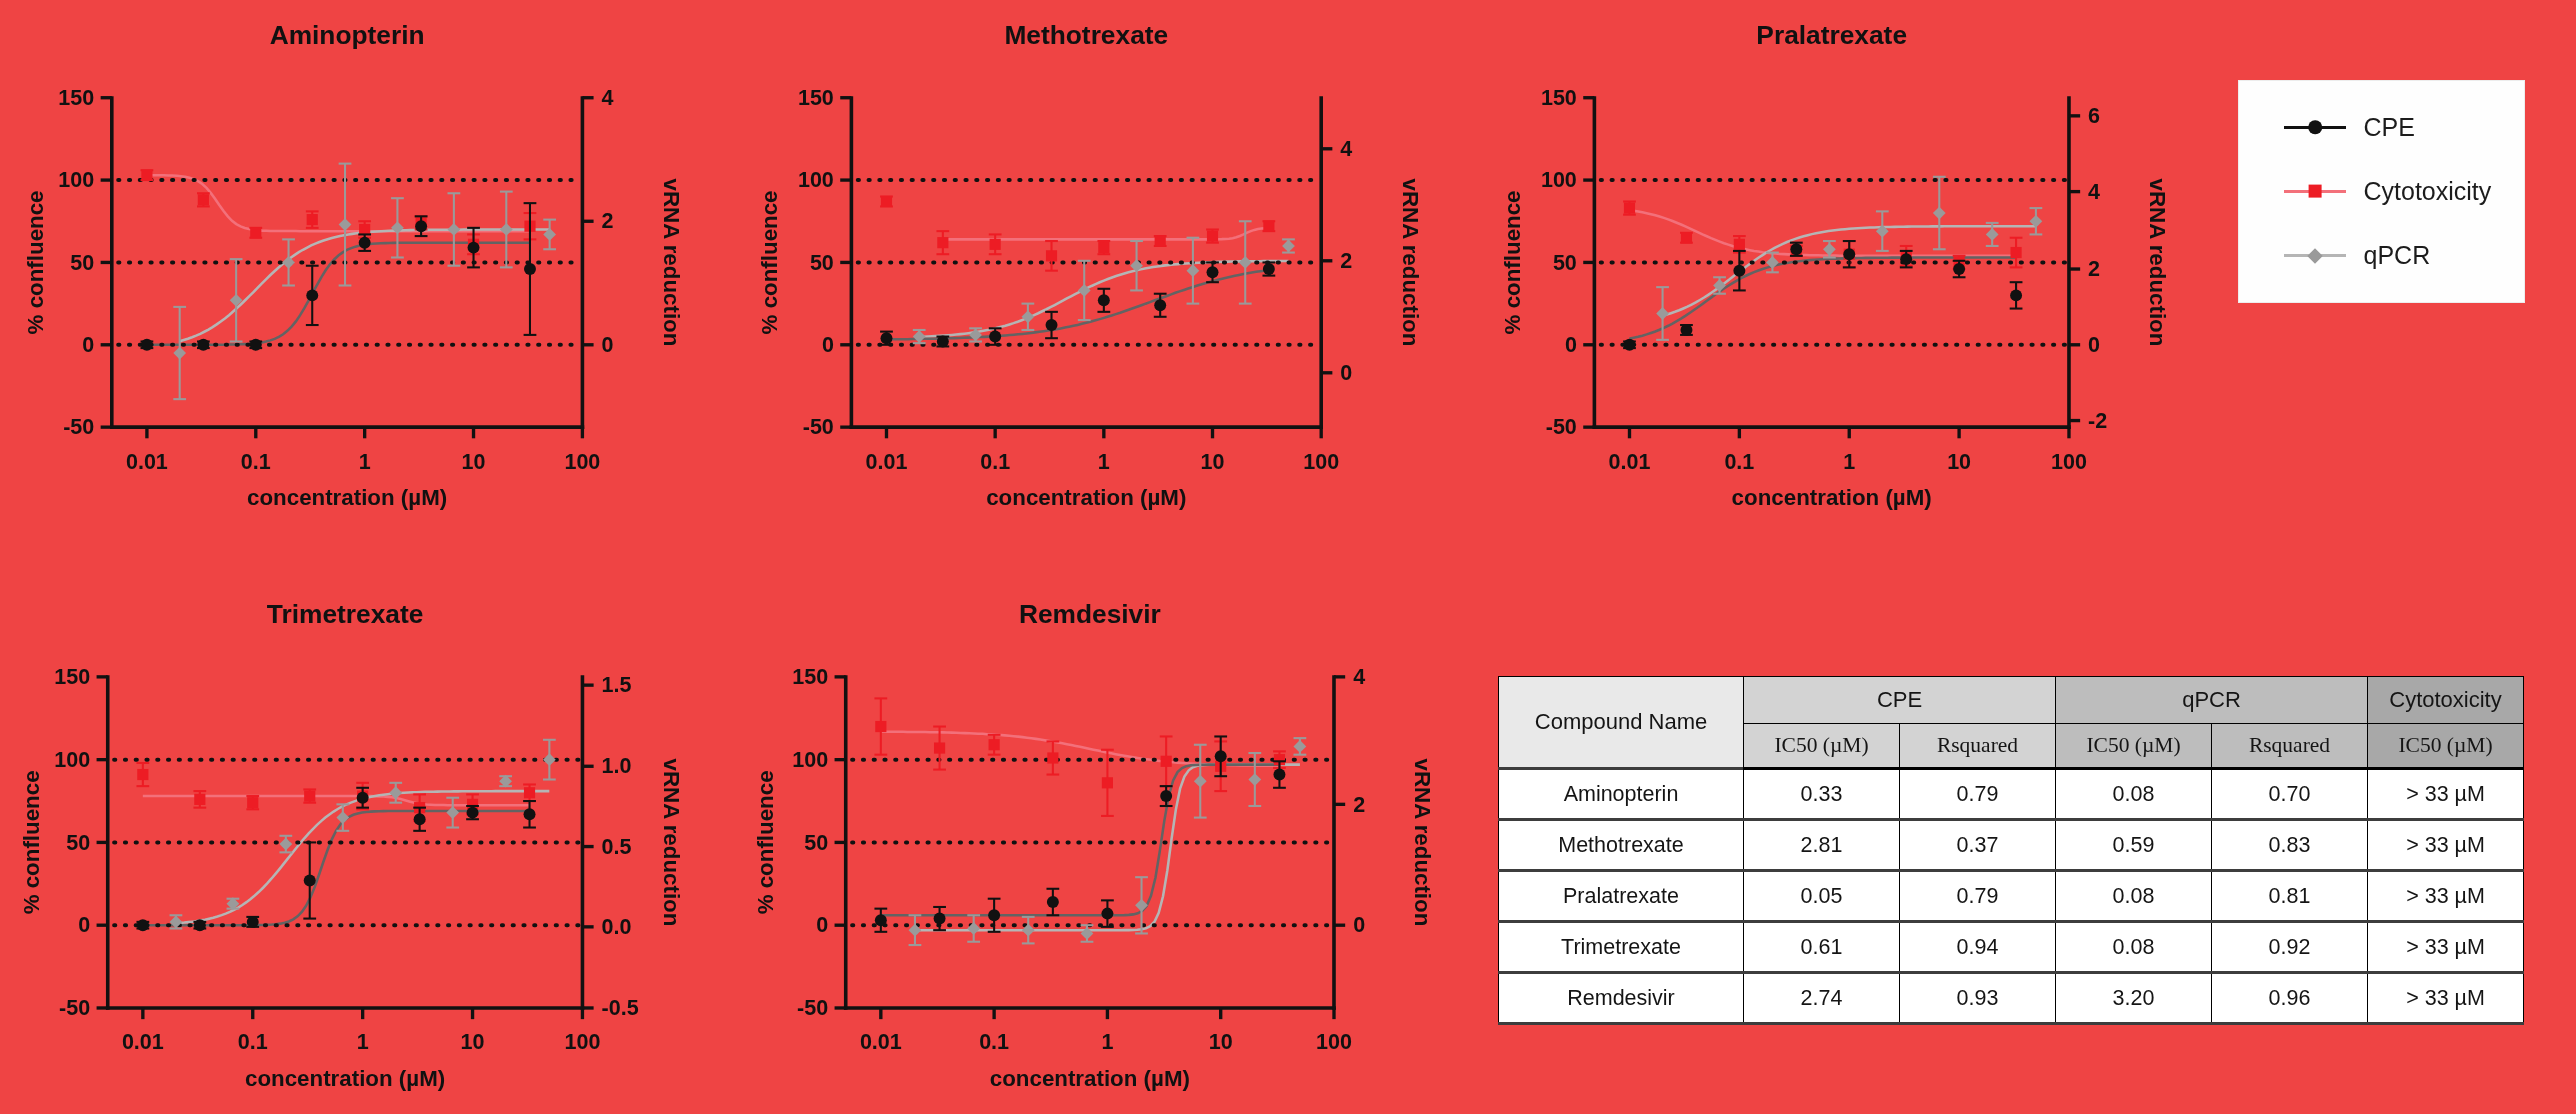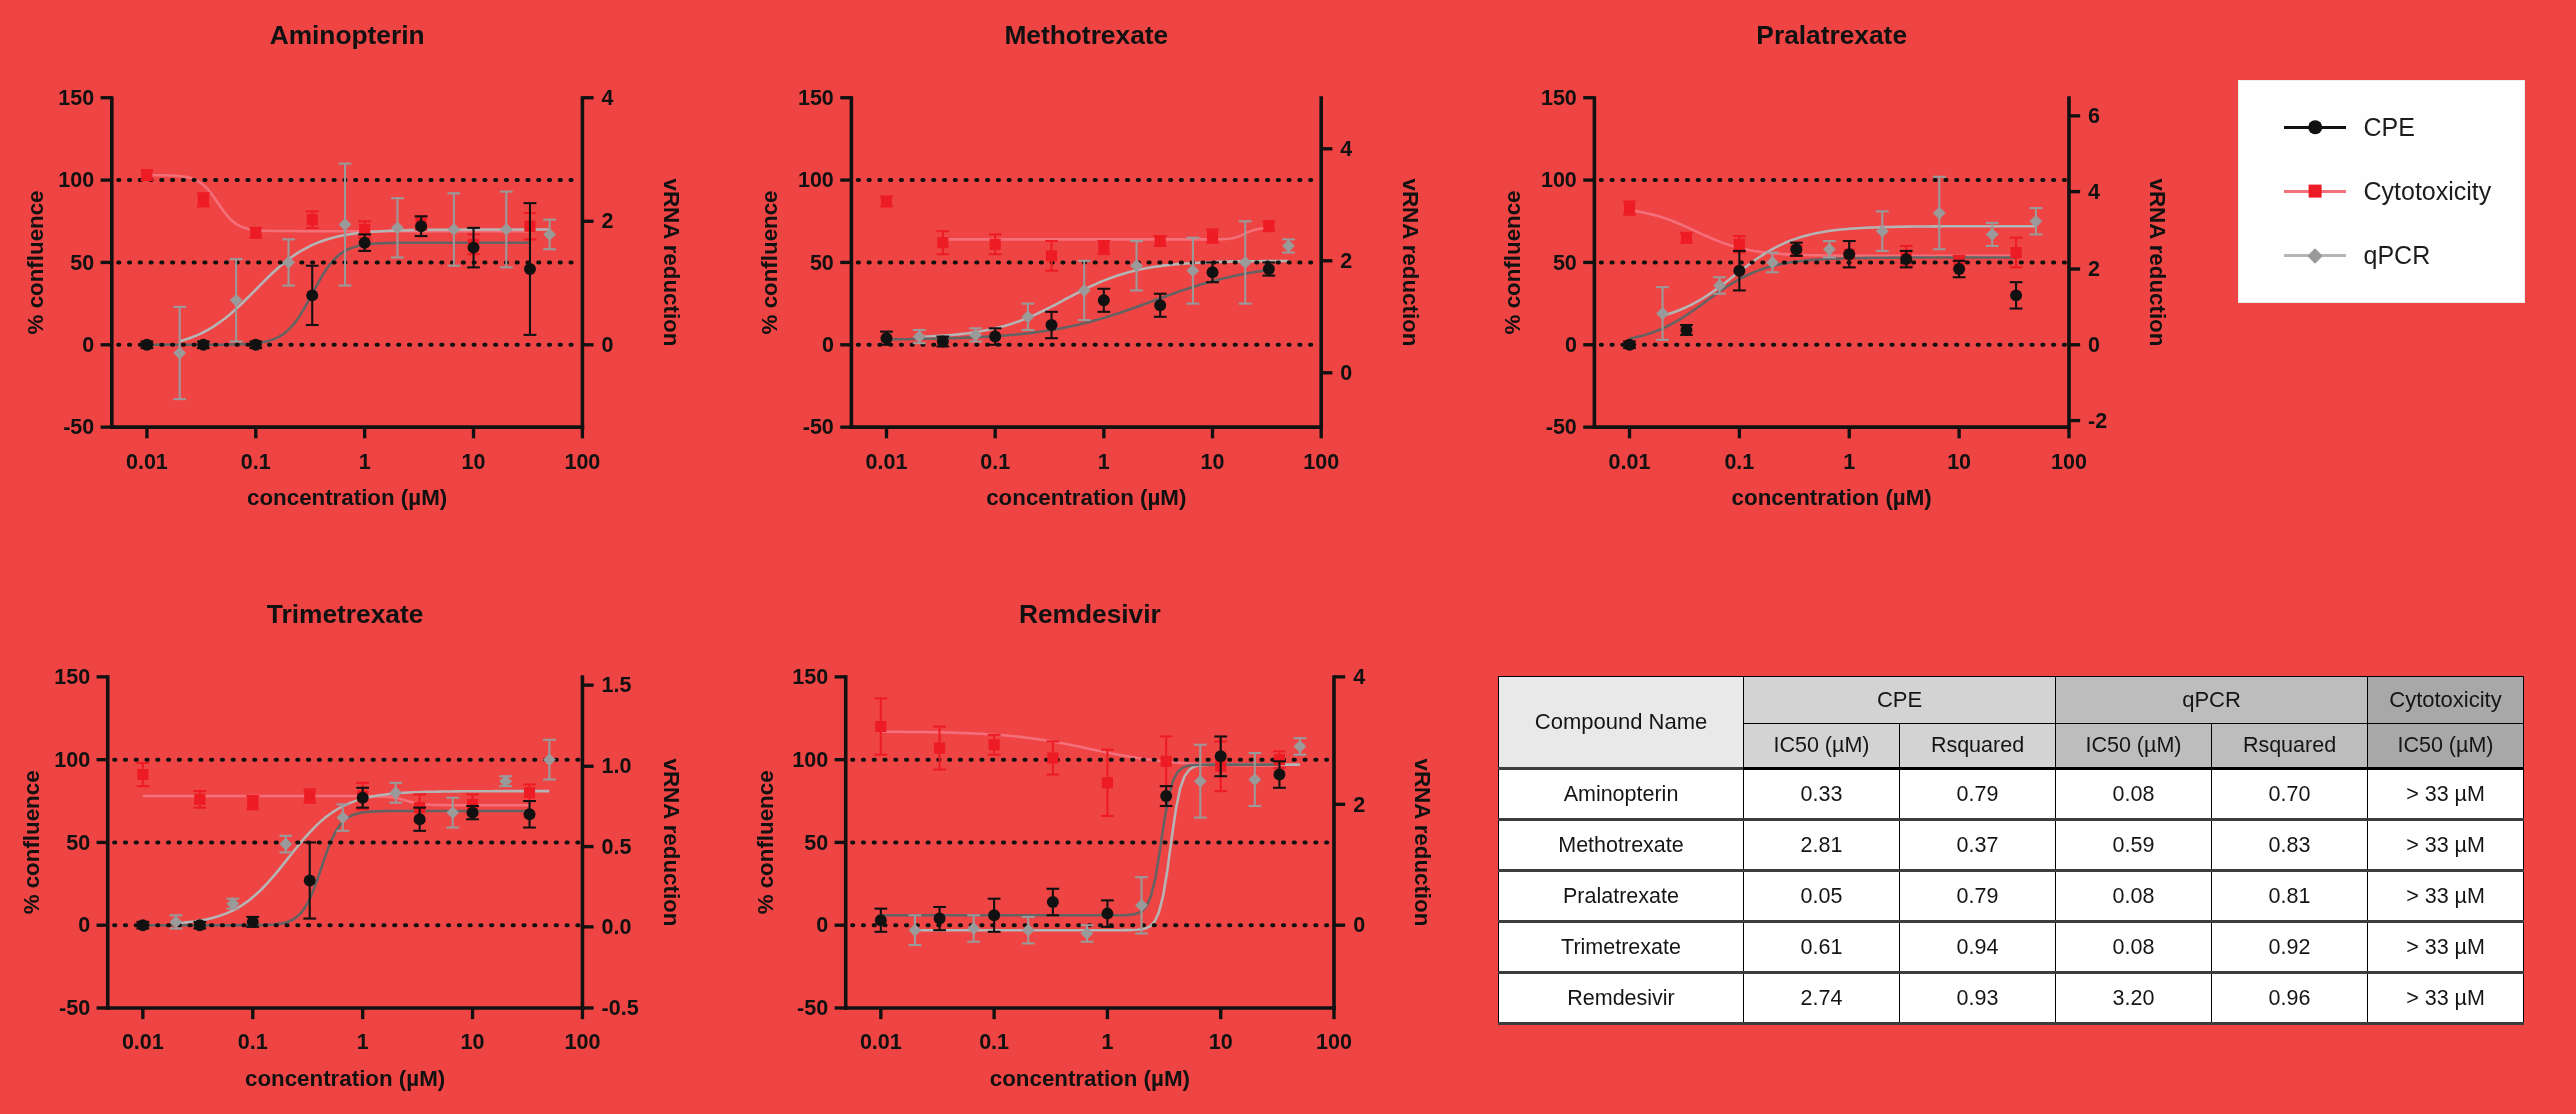--- a/index.html
+++ b/index.html
@@ -22,21 +22,21 @@
   .lg-marker.square{width:12.8px;height:12.8px;background:#ed1c24;}
   .lg-marker.diamond{width:11px;height:11px;background:#9a9a9a;transform:translate(-50%,-50%) rotate(45deg);}
   .legend-label{margin-left:17.5px;font-size:25px;color:#1c1c1c;}
 
   
   #results-table{position:absolute;left:1462px;top:676px;border-collapse:collapse;table-layout:fixed;margin-left:36px;}
   #results-table th,#results-table td{border:1.6px solid #000;text-align:center;vertical-align:middle;
       font-size:21.5px;font-weight:normal;color:#151515;padding:0;overflow:hidden;}
   #results-table .corner{width:244px;font-size:22px;}
   #results-table .g-head{height:46px;font-size:22px;}
-  #results-table .s-head{height:43px;}
+  #results-table .s-head{height:43px;font-family:Liberation Serif, serif;}
   #results-table td{height:48px;background:#fff;}
   #results-table tbody tr td{border-top:3.2px solid #3d3d3d;border-bottom:3.2px solid #3d3d3d;}
   #results-table thead tr:last-child th{border-bottom:3.2px solid #000;}
   #results-table col.c-name{width:244px}
   #results-table col.c-val{width:156px}
 </style>
 </head>
 <body>
 
 <div id="figure">

